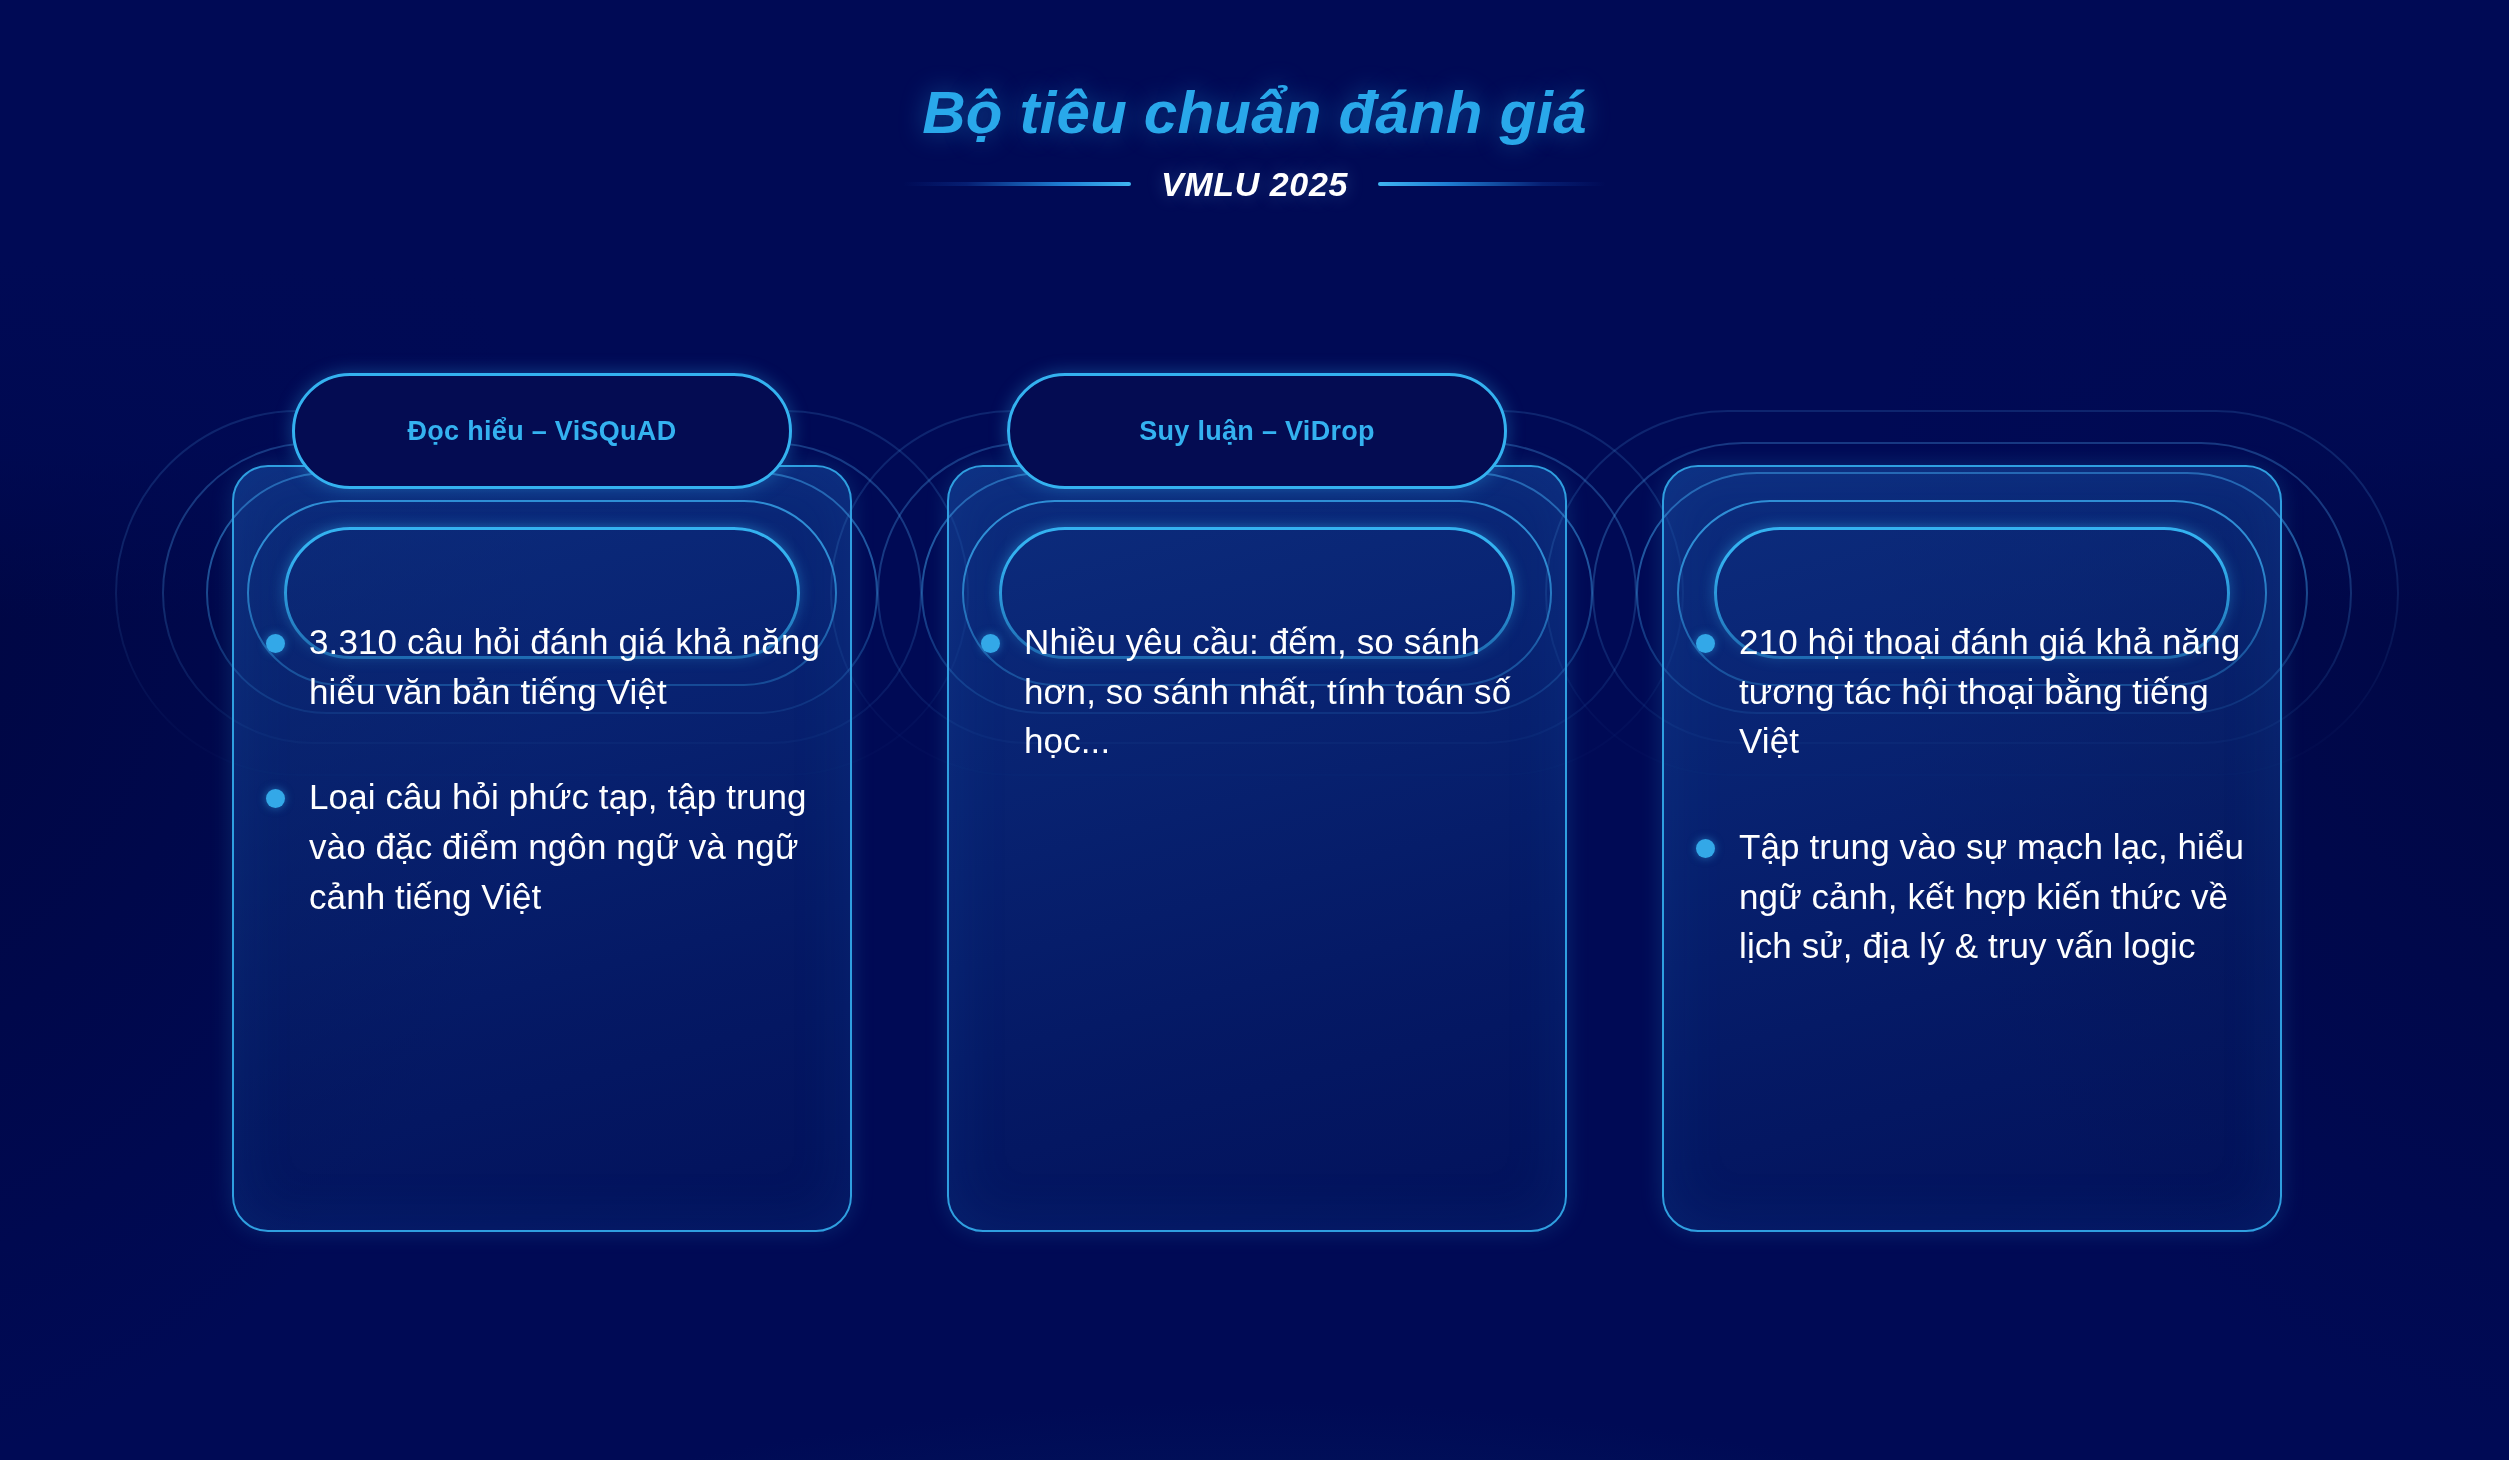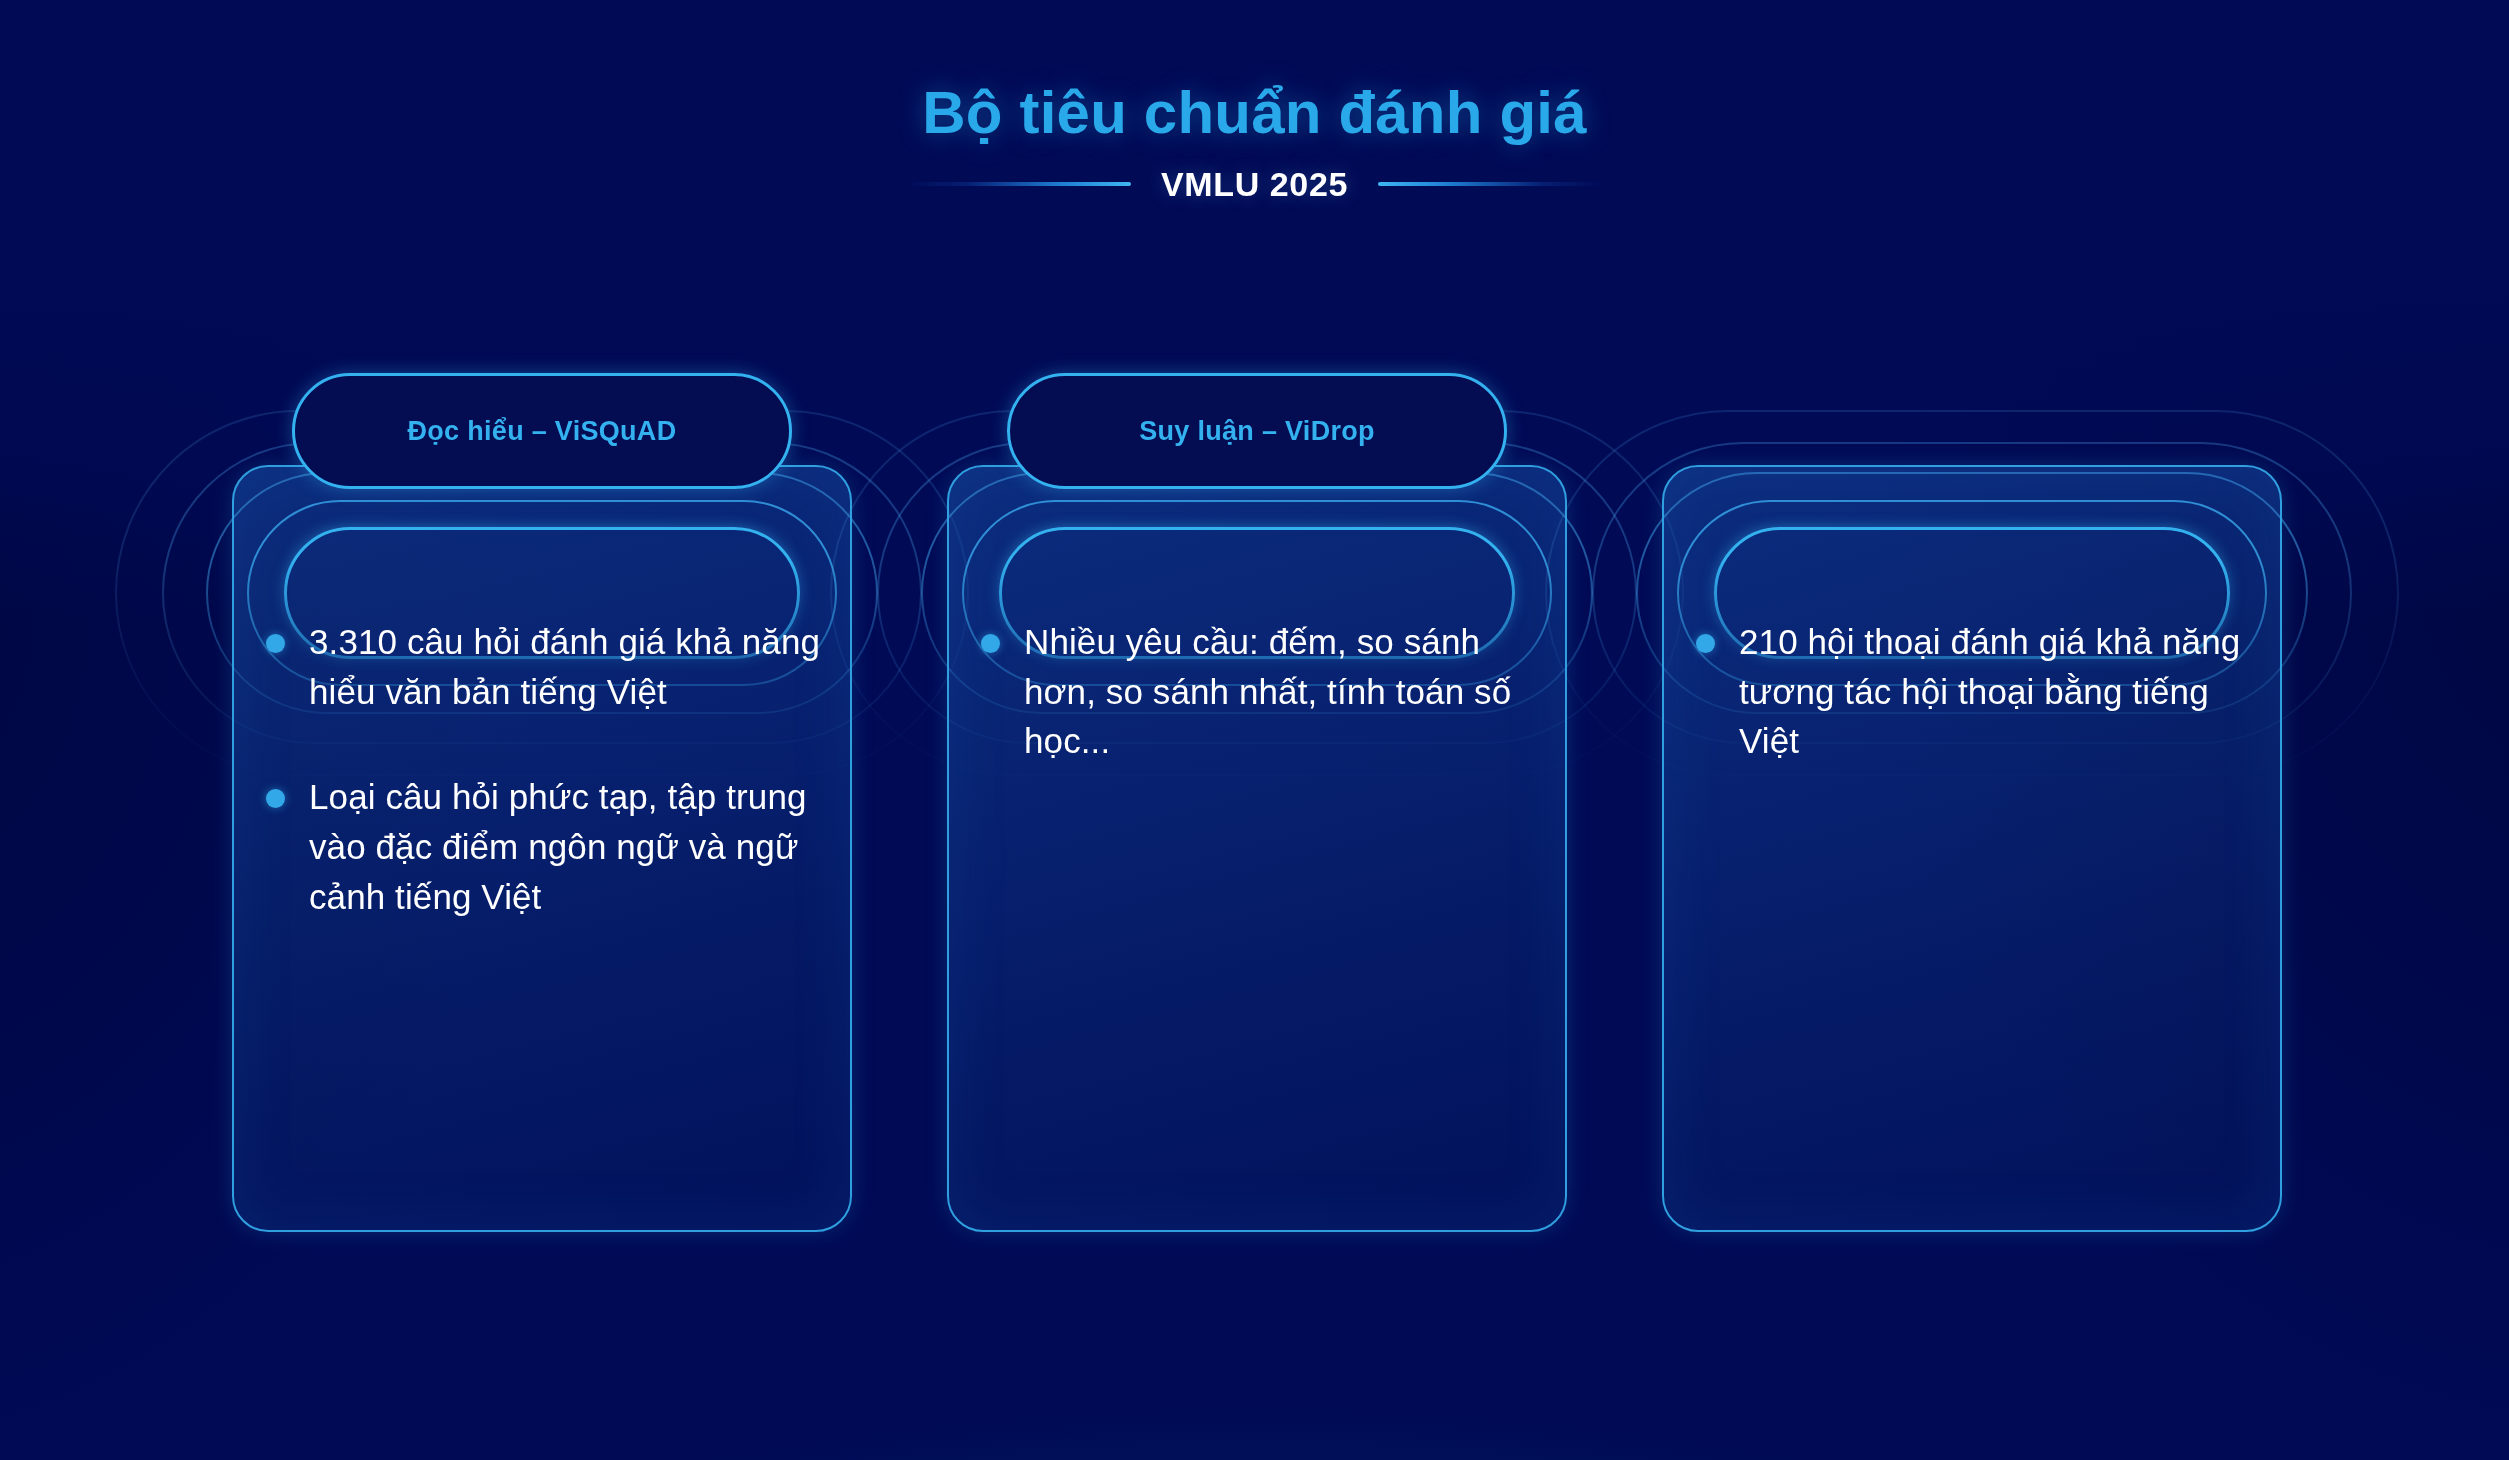--- a/index.html
+++ b/index.html
@@ -23,21 +23,21 @@
   .bg-right-dark{
     position:absolute; inset:0;
     background:radial-gradient(ellipse 950px 1150px at 104% 38%, rgba(0,6,64,.92) 0%, rgba(0,7,70,.55) 48%, rgba(0,8,78,0) 78%);
   }
   .bg-top-dark{
     position:absolute; left:0; right:0; top:0; height:620px;
     background:linear-gradient(180deg,#000a55 0%,#000a55 42%,rgba(0,10,85,.72) 72%,rgba(0,10,85,0) 100%);
   }
 
   
-  .header{ position:absolute; left:0; right:0; top:78px; text-align:center; }
+  .header{ position:absolute; left:0; right:0; top:78px; text-align:center;font-style:italic; }
   .title-main{
     font-size:60px; font-weight:700; color:#29a8ea;
     letter-spacing:.2px; line-height:1.18;
     text-shadow:0 0 26px rgba(41,168,234,.40);
   }
   .subtitle-row{
     display:flex; align-items:center; justify-content:center;
     gap:30px; margin-top:16px;
   }
   .rule{ height:4px; width:228px; border-radius:3px; }
@@ -187,16 +187,20 @@
       <span class="ring r4"></span>
       <span class="ring r3"></span>
       <span class="ring r2"></span>
       <span class="ring r1"></span>
     </div>
     <div class="bullets">
       <div class="bullet">
         <span class="dot"></span>
         <span class="btext">210 hội thoại đánh giá khả năng tương tác hội thoại bằng tiếng Việt</span>
       </div>
+      <div class="bullet">
+        <span class="dot"></span>
+        <span class="btext">Tập trung vào sự mạch lạc, hiểu ngữ cảnh, kết hợp kiến thức về lịch sử, địa lý &amp; truy vấn logic</span>
+      </div>
     </div>
   </div>
 
 </div>
 
 </body></html>

